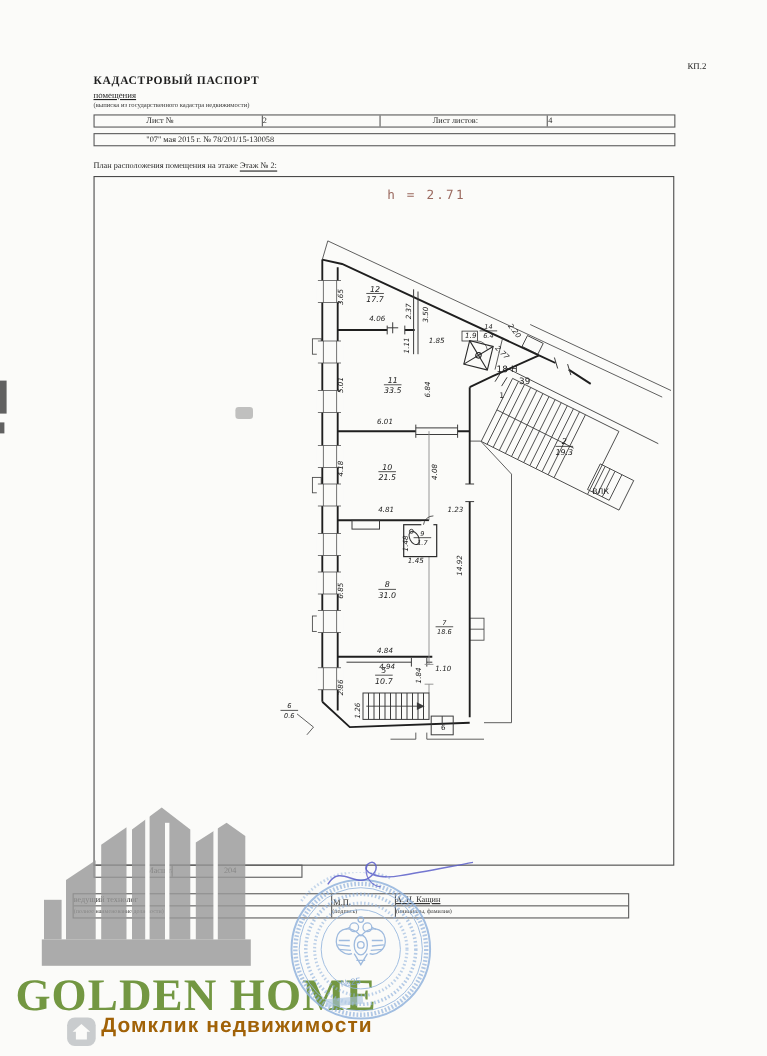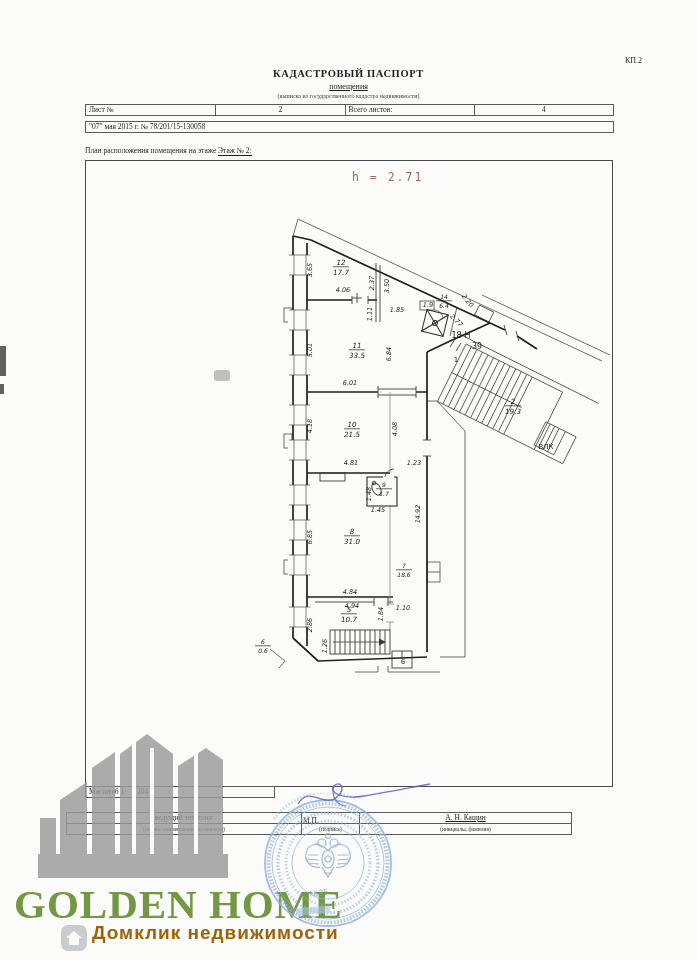--- a/index.html
+++ b/index.html
@@ -1,29 +1,29 @@
 <!DOCTYPE html>
 <html><head>
 <meta charset="utf-8">
 <style>
   html,body{margin:0;padding:0;background:#e8e8e5;}
   .page{position:relative;width:697px;height:960px;margin:0 auto;background:#fbfbf9;
         font-family:"Liberation Serif",serif;color:#1e1e1e;overflow:hidden;}
   .abs{position:absolute;}
-  .t-center{text-align:center;}
+  .t-center{text-align:left;}
   
   .kp2{left:625px;top:56px;font-size:8px;}
   .title{left:85px;top:68px;width:527px;font-weight:bold;font-size:10.5px;letter-spacing:.6px;}
   .sub1{left:85px;top:82px;width:527px;font-size:8px;text-decoration:underline;}
   .sub2{left:85px;top:93px;width:527px;font-size:6px;color:#3c3c3c;}
   
   .tbl{position:absolute;display:flex;border:1px solid #5a5a5a;font-size:7.5px;line-height:10px;background:transparent;}
   .tbl .c{border-right:1px solid #5a5a5a;height:10px;overflow:hidden;white-space:nowrap;}
   .tbl .c:last-child{border-right:none;}
-  .pl{padding-left:3px;}
+  .pl{padding-left:3px;margin-left:44px;}
   .tbl1{left:85px;top:104px;width:527px;}
   .tbl2a{left:85px;top:121px;width:527px;}
   .tbl2b{left:85px;top:132px;width:527px;}
   .caption{left:85px;top:146px;font-size:7.5px;}
   .caption .und{border-bottom:.8px solid #1e1e1e;text-align:center;}
   .frame{left:85px;top:160px;width:526px;height:625px;border:1px solid #4a4a4a;}
   
   .scalebox{left:85px;top:786px;width:188px;}
   .sigtbl{left:66px;top:812px;width:504px;display:block;border:1px solid #5a5a5a;font-size:7.5px;}
   .sigrow{display:flex;}
@@ -232,21 +232,21 @@
   </svg>
 
   <div class="abs kp2">КП.2</div>
   <div class="abs title t-center">КАДАСТРОВЫЙ ПАСПОРТ</div>
   <div class="abs sub1 t-center">помещения</div>
   <div class="abs sub2 t-center">(выписка из государственного кадастра недвижимости)</div>
 
   <div class="tbl tbl1">
     <div class="c pl" style="width:128px;">Лист №</div>
     <div class="c t-center" style="width:130px;">2</div>
-    <div class="c pl" style="width:127px;">Всего листов:</div>
+    <div class="c pl" style="width:127px;">Лист листов:</div>
     <div class="c t-center" style="width:140px;">4</div>
   </div>
 
   <div class="tbl tbl2a">
     <div class="c pl" style="width:525px;">"07" мая 2015 г. № 78/201/15-130058</div>
   </div>
 
   <div class="abs caption">
     <span>План расположения помещения на этаже </span><span class="und">Этаж № 2:</span>
   </div>

